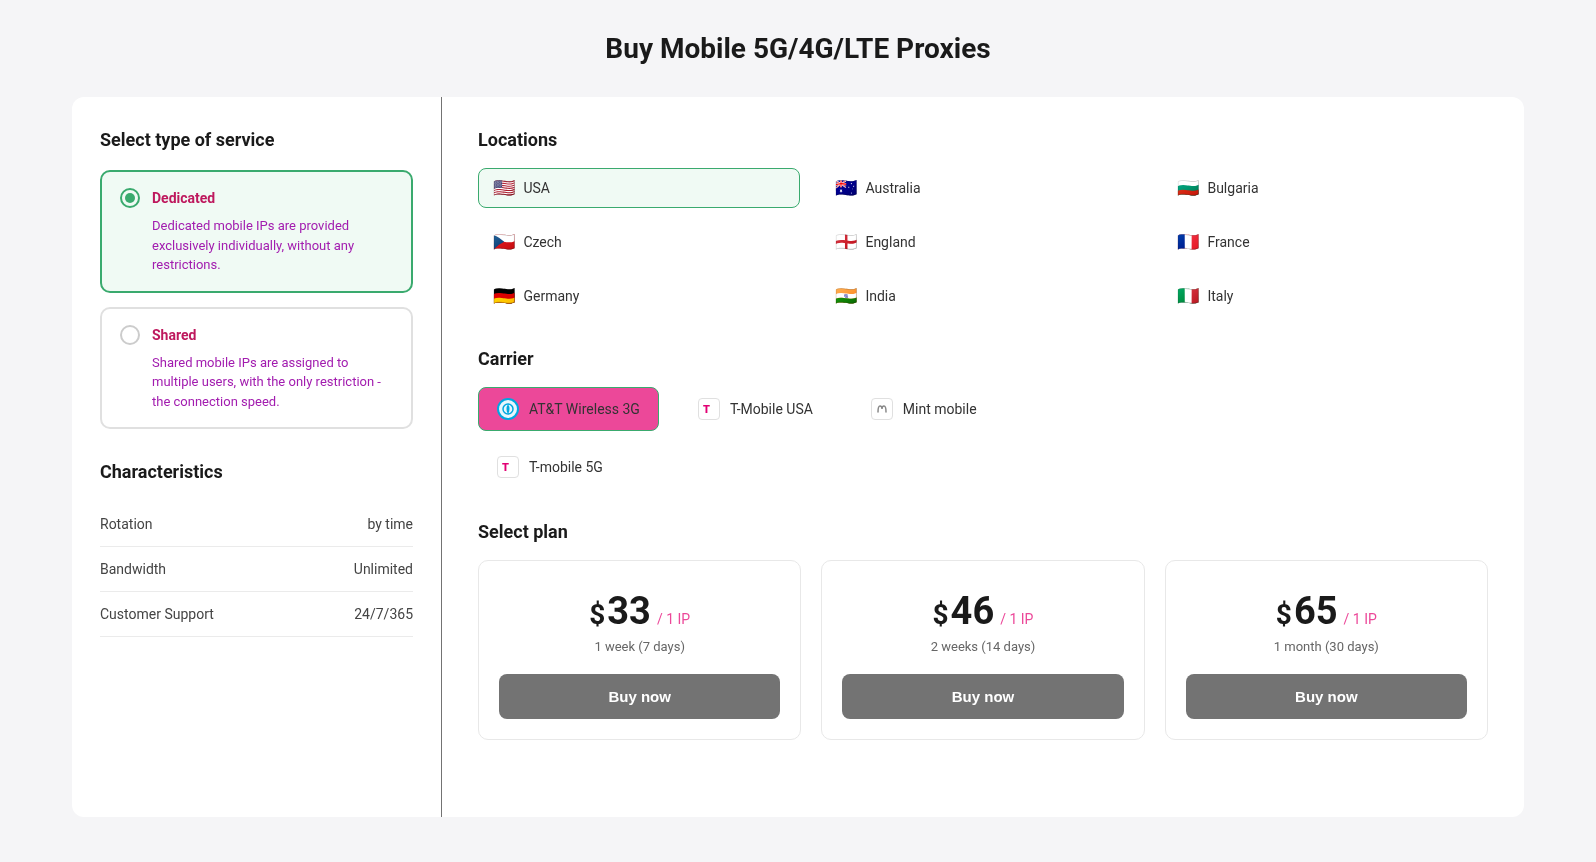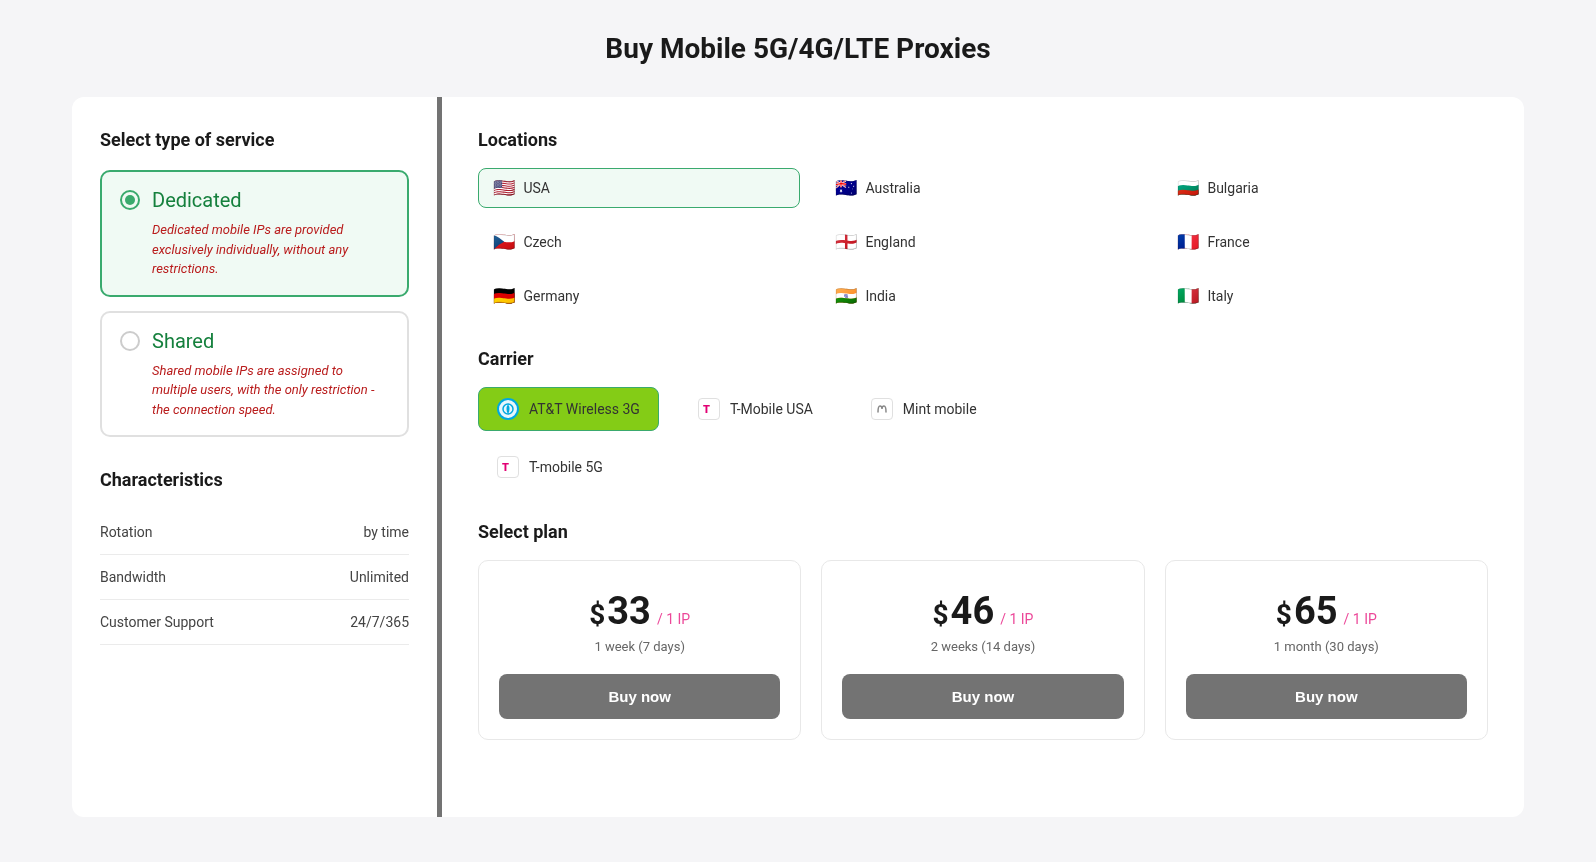--- a/index.html
+++ b/index.html
@@ -26,21 +26,21 @@
       border-radius: 12px;
       display: flex;
       min-height: 720px;
       overflow: hidden;
     }
     
     .left-panel {
       width: 370px;
       min-width: 370px;
       padding: 32px 28px;
-      border-right: 5px solid #737373;
+      border-right: 1px solid #737373;
     }
     .section-title {
       font-size: 18px;
       font-weight: 700;
       color: #1a1a1a;
       margin-bottom: 20px;
     }
     .service-option {
       border: 2px solid #e0e0e0;
       border-radius: 10px;
@@ -71,30 +71,29 @@
     .radio-circle.checked {
       border-color: #3aaa6e;
     }
     .radio-inner {
       width: 10px;
       height: 10px;
       border-radius: 50%;
       background: #3aaa6e;
     }
     .service-option-label {
-      font-size: 20px;
-      font-weight: 400;
-      color: #15803d;
+      font-size: 14px;
+      font-weight: 700;
+      color: #be185d;
     }
     .service-option-desc {
       font-size: 13px;
-      color: #b91c1c;
+      color: #a21caf;
       line-height: 1.5;
       padding-left: 32px;
-      font-style: italic;
     }
     .characteristics-section {
       margin-top: 32px;
     }
     .char-row {
       display: flex;
       justify-content: space-between;
       align-items: center;
       padding: 14px 0;
       border-bottom: 1px solid #ebebeb;
@@ -162,21 +161,21 @@
       font-size: 14px;
       color: #333;
       padding: 10px 18px;
       border-radius: 8px;
       border: 1.5px solid transparent;
       cursor: pointer;
       white-space: nowrap;
     }
     .carrier-item.selected {
       border-color: #3aaa6e;
-      background: #84cc16;
+      background: #ec4899;
       text-align: center;
     }
     .plans-grid {
       display: grid;
       grid-template-columns: repeat(3, 1fr);
       gap: 20px;
     }
     .plan-card {
       border: 1.5px solid #e8e8e8;
       border-radius: 10px;

